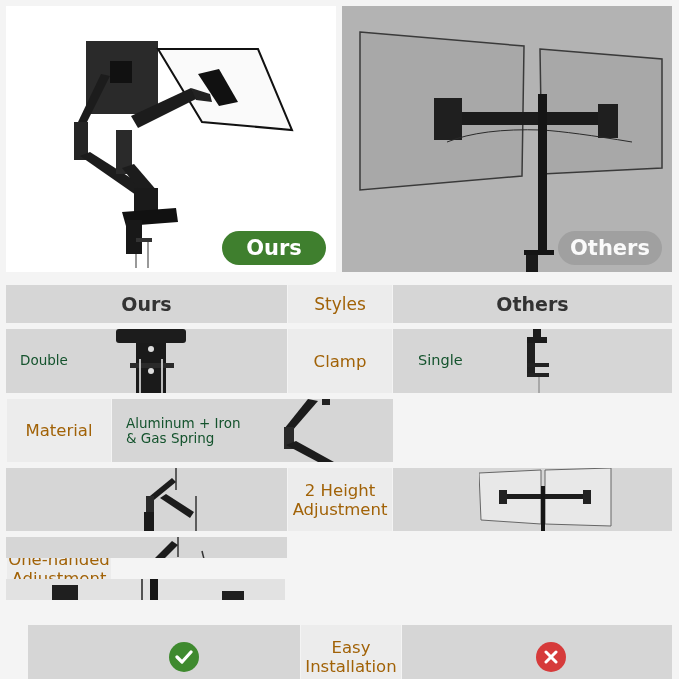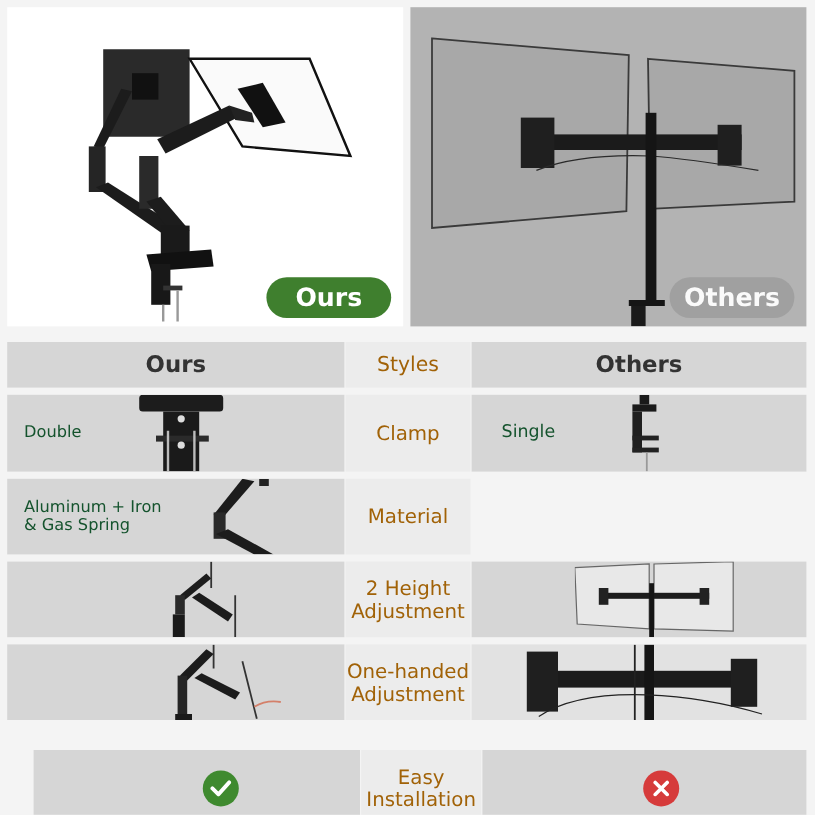--- a/index.html
+++ b/index.html
@@ -127,34 +127,34 @@
         <rect x="6" y="8" width="20" height="6" fill="#1a1a1a"></rect>
         <rect x="6" y="14" width="8" height="34" fill="#1f1f1f"></rect>
         <rect x="6" y="34" width="22" height="4" fill="#222"></rect>
         <rect x="6" y="44" width="22" height="4" fill="#222"></rect>
         <line x1="18" y1="48" x2="18" y2="64" stroke="#999" stroke-width="1.5"></line>
       </svg>
     </div>
   </div>
 
   <div class="row" style="top:114px; height:63px;">
+    <div class="cell c-mid">
+      <span>Material</span>
+    </div>
     <div class="cell c-ours">
       <span class="side-label">
         <span>Aluminum + Iron</span><br>
         <span>&amp; Gas Spring</span>
       </span>
       <svg class="thumb" style="left:160px;" width="70" height="63">
         <polygon points="36,0 46,2 20,32 12,30" fill="#1c1c1c"></polygon>
         <rect x="12" y="28" width="10" height="22" fill="#2a2a2a"></rect>
         <polygon points="14,46 24,42 62,63 46,63" fill="#1c1c1c"></polygon>
         <rect x="50" y="0" width="8" height="6" fill="#222"></rect>
       </svg>
-    </div>
-    <div class="cell c-mid">
-      <span>Material</span>
     </div>
   </div>
 
   <div class="row" style="top:183px; height:63px;align-items:flex-end;">
     <div class="cell c-ours">
       <svg class="thumb" style="left:130px;" width="70" height="63">
         <line x1="40" y1="0" x2="40" y2="22" stroke="#333" stroke-width="1.5"></line>
         <polygon points="36,10 40,14 18,32 14,28" fill="#1c1c1c"></polygon>
         <rect x="10" y="28" width="8" height="16" fill="#2a2a2a"></rect>
         <polygon points="24,30 30,26 58,44 54,50" fill="#1c1c1c"></polygon>
@@ -173,21 +173,21 @@
         <polygon points="0,5 62,2 62,56 2,52" fill="#e8e8e8" stroke="#666" stroke-width="1"></polygon>
         <polygon points="66,2 132,0 132,58 66,56" fill="#e8e8e8" stroke="#666" stroke-width="1"></polygon>
         <rect x="22" y="26" width="90" height="5" fill="#1c1c1c"></rect>
         <rect x="20" y="22" width="8" height="14" fill="#222"></rect>
         <rect x="104" y="22" width="8" height="14" fill="#222"></rect>
         <rect x="62" y="18" width="4" height="45" fill="#151515"></rect>
       </svg>
     </div>
   </div>
 
-  <div class="row" style="top:252px; height:63px;">
+  <div class="row" style="top:252px; height:63px;flex-direction:column;">
     <div class="cell c-ours">
       <svg class="thumb" style="left:130px;" width="110" height="63">
         <line x1="42" y1="0" x2="42" y2="20" stroke="#333" stroke-width="1.5"></line>
         <polygon points="36,4 42,8 20,30 14,26" fill="#1c1c1c"></polygon>
         <rect x="12" y="26" width="8" height="34" fill="#252525"></rect>
         <polygon points="26,28 32,24 64,40 60,46" fill="#1c1c1c"></polygon>
         <line x1="66" y1="14" x2="78" y2="62" stroke="#333" stroke-width="1.5"></line>
         <path d="M76,52 Q86,46 98,48" fill="none" stroke="#d4806a" stroke-width="1.5"></path>
         <rect x="10" y="58" width="14" height="5" fill="#1a1a1a"></rect>
       </svg>

